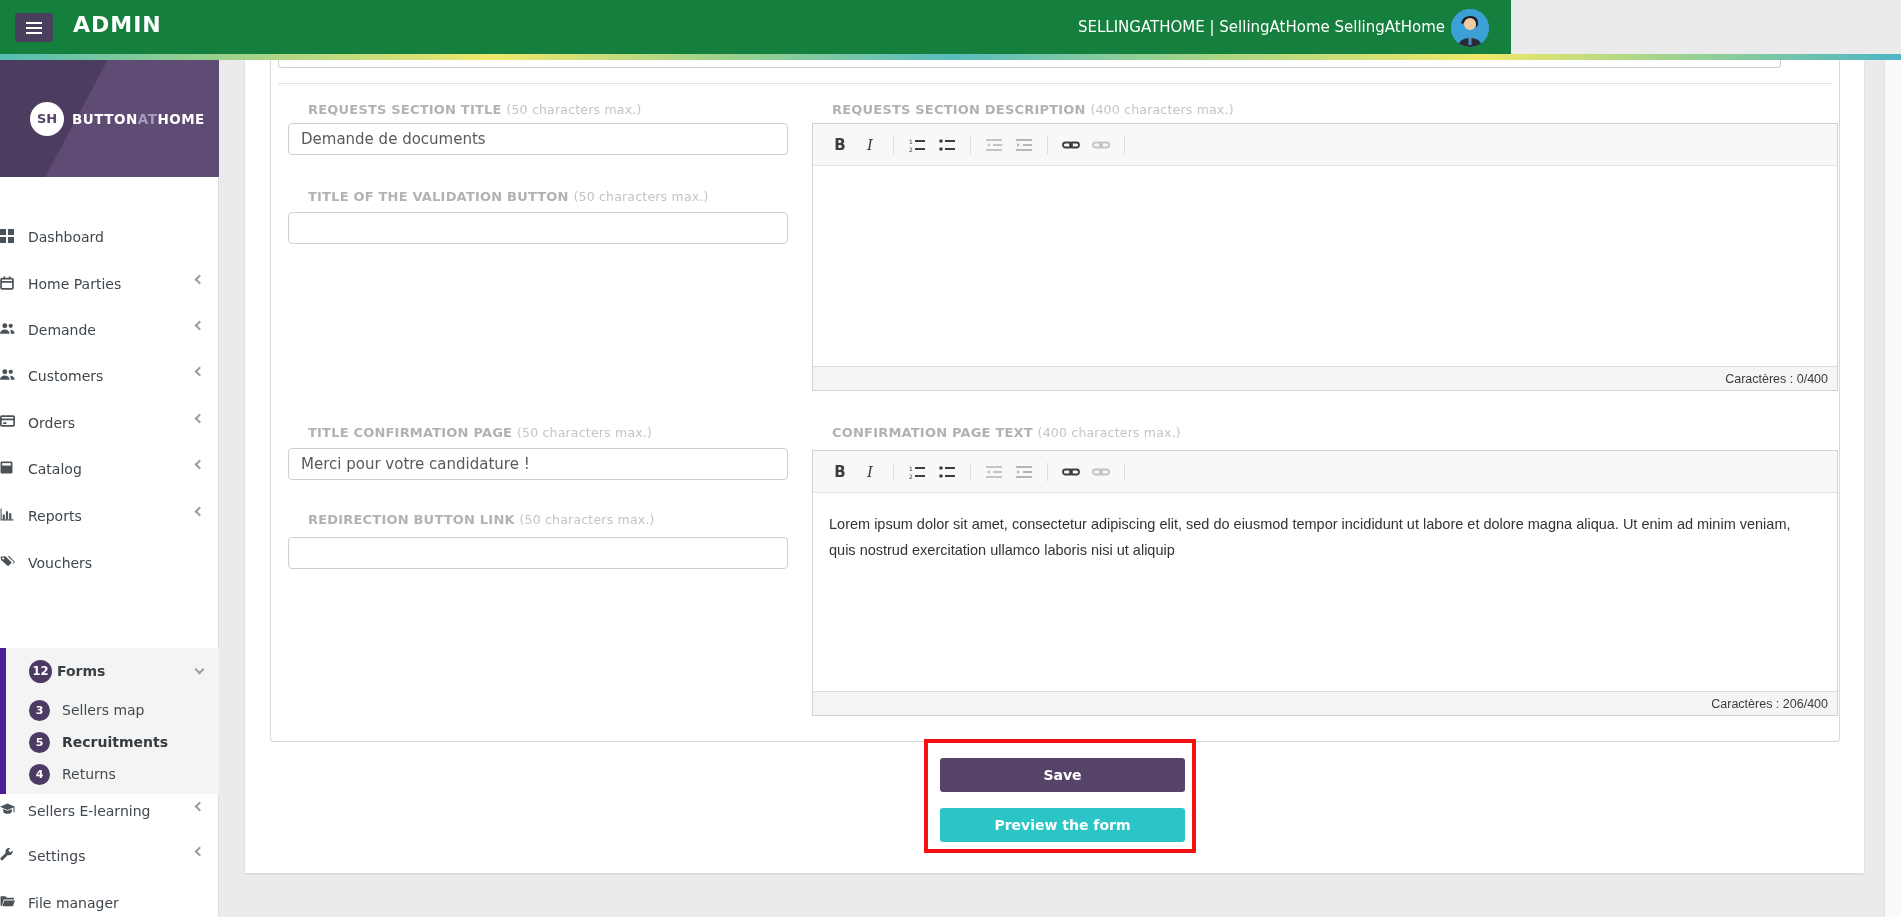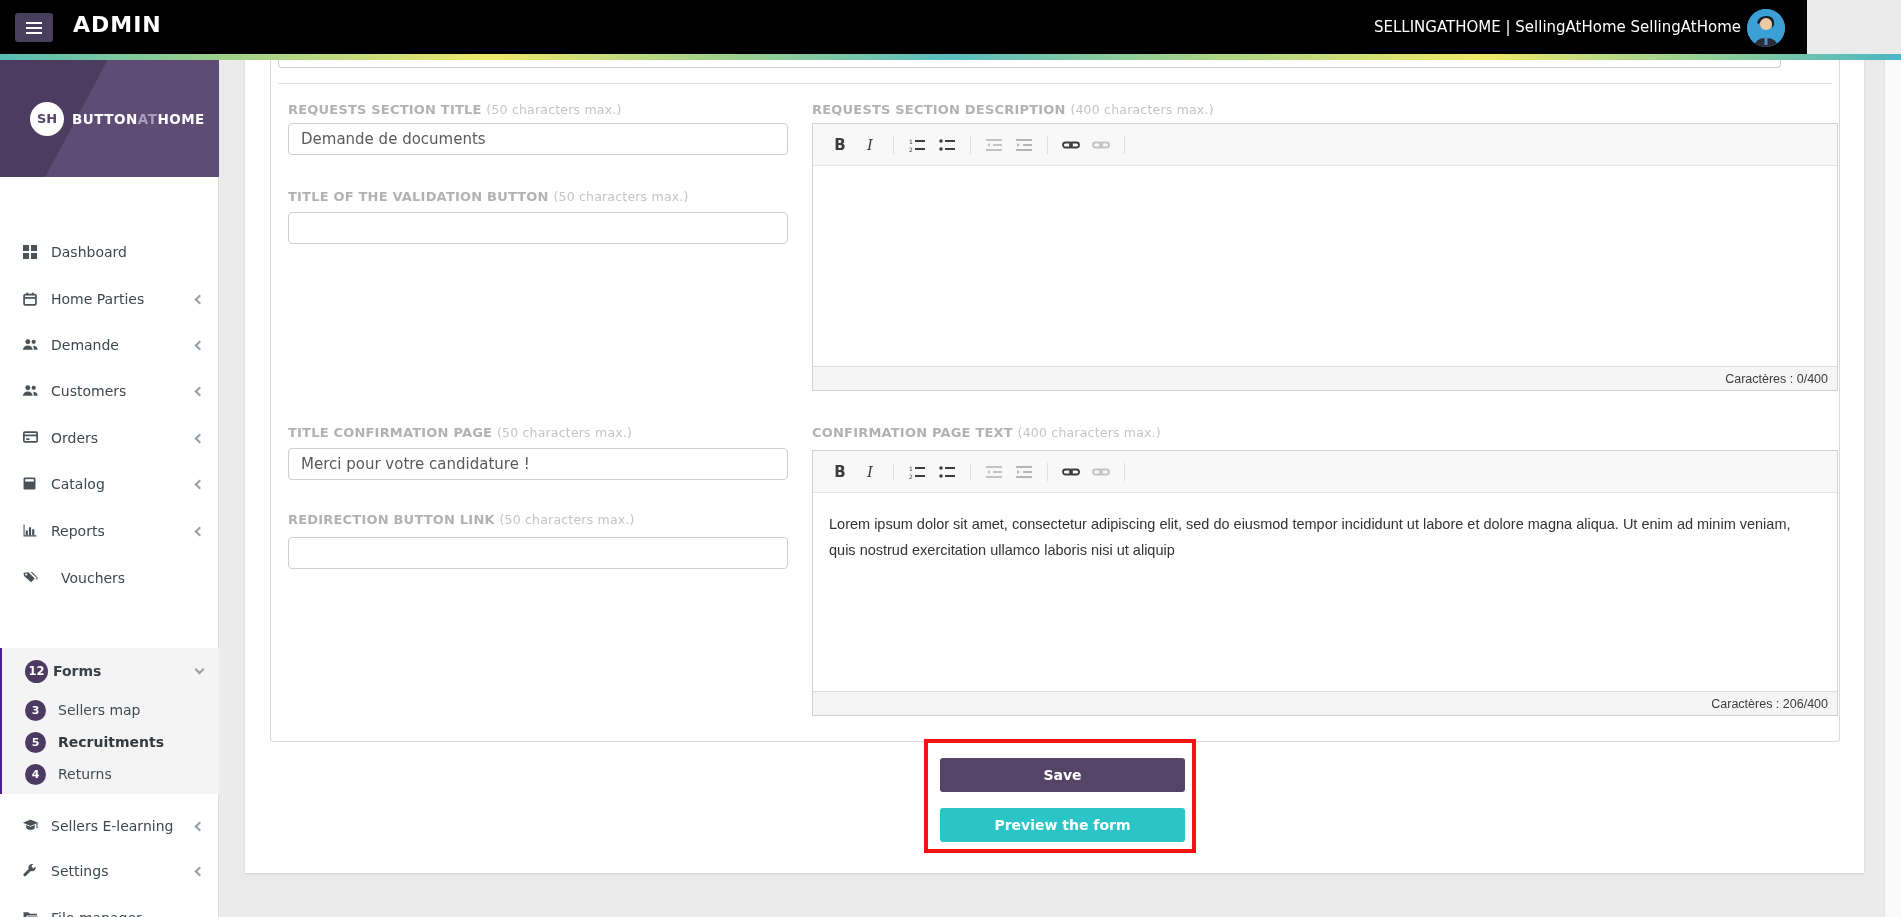--- a/index.html
+++ b/index.html
@@ -1,22 +1,22 @@
 <!DOCTYPE html>
 <html><head>
 <meta charset="utf-8">
 <style>
   * { margin:0; padding:0; box-sizing:border-box; }
   html,body { width:1901px; height:917px; overflow:hidden; background:#ebebeb;
               font-family:"DejaVu Sans", sans-serif; }
   #root { position:relative; width:1901px; height:917px; overflow:hidden; }
 
   
-  .topbar { position:absolute; left:0; top:0; width:1807px; height:54px;
-            background:#000000; z-index:40; }
+  .topbar { position:absolute; left:0; top:0; width:1511px; height:54px;
+            background:#15803d; z-index:40; }
   .hamburger { position:absolute; left:15px; top:13px; width:38px; height:29px;
                background:#473f5b; border-radius:3px; display:flex; flex-direction:column;
                justify-content:center; align-items:center; gap:3px; cursor:pointer; }
   .hamburger i { display:block; width:16px; height:2px; background:#fff; }
   .brand { position:absolute; left:73px; top:12px; color:#fff; font-size:22px;
            font-weight:700; letter-spacing:1px; }
   .userbox { position:absolute; right:66px; top:0; height:54px; display:flex;
              align-items:center; color:#fff; font-size:15px; }
   .avatar { position:absolute; right:22px; top:9px; width:38px; height:38px;
             border-radius:50%; background:#3ba0d6; overflow:hidden; }
@@ -32,31 +32,31 @@
   .side-head { position:absolute; left:0; top:6px; width:219px; height:117px;
                background:linear-gradient(118deg,#4c3c60 0%,#4c3c60 38%,#5e4c75 38.5%,#5e4c75 100%);
                display:flex; align-items:center; padding-left:30px; }
   .sh-circle { width:34px; height:34px; border-radius:50%; background:#fff; color:#554467;
                font-size:13px; font-weight:700; display:flex; align-items:center;
                justify-content:center; margin-right:8px; flex:0 0 auto; }
   .logo-text { color:#fff; font-size:13.5px; font-weight:700; letter-spacing:.5px; white-space:nowrap; }
   .logo-text .dim { color:#a99cba; }
 
   .menu-item { position:absolute; left:0; width:219px; height:46px; display:flex;
-               align-items:center; padding-left:23px; cursor:pointer; font-size:14px;
+               cursor:pointer; font-size:14px;
                color:#3f474e; background:transparent; }
   .menu-item .micon { width:15px; height:14px; margin-right:13px; flex:0 0 auto; display:block; }
   .menu-item .micon svg { display:block; }
   .chev { position:absolute; right:16px; width:7px; height:7px;
           border-left:2px solid #98a0a6; border-bottom:2px solid #98a0a6;
           transform:rotate(45deg); }
   .chev.down { transform:rotate(-45deg); margin-top:-3px; }
 
   .forms-group { position:absolute; left:0; top:594px; width:219px; height:146px;
-                 background:#f4f4f4; border-left:2px solid #4c1d95; }
+                 background:#f4f4f4; border-left:6px solid #4c1d95; }
   .forms-row { position:relative; height:46px; display:flex; align-items:center;
                padding-left:23px; cursor:pointer; font-size:14px; font-weight:700; color:#3a4147; }
   .badge { min-width:23px; height:23px; border-radius:50%; background:#4d3a63; color:#fff;
            font-size:11.5px; font-weight:700; display:flex; align-items:center;
            justify-content:center; margin-right:5px; }
   .sub-item { position:relative; height:32px; display:flex; align-items:center;
               padding-left:23px; cursor:pointer; font-size:14px; color:#434b51; }
   .sub-item .badge { width:21px; min-width:21px; height:21px; font-size:11px; margin-right:12px; }
   .sub-item.active { font-weight:700; color:#343b40; }
 
@@ -67,21 +67,21 @@
   .card { position:absolute; left:245px; top:60px; width:1619px; height:813px;
           background:#fff; box-shadow:0 1px 2px rgba(0,0,0,.12); }
   .panel { position:absolute; left:270px; top:60px; width:1570px; height:682px;
            border:1px solid #d9d9d9; border-top:none; border-radius:0 0 4px 4px; background:#fff; }
 
   .cut-input { position:absolute; left:278px; top:60px; width:1503px; height:8px;
                border:1px solid #cfcfcf; border-top:none; border-radius:0 0 4px 4px; background:#fff; }
   .top-hr { position:absolute; left:278px; top:83px; width:1554px; border-top:1px solid #e3e3e3; }
 
   .flabel { position:absolute; font-size:13px; font-weight:700; color:#b2b2b2;
-            letter-spacing:.2px; white-space:nowrap; }
+            letter-spacing:.2px; white-space:nowrap;margin-left:20px; }
   .flabel .hint { font-weight:400; font-size:12.5px; color:#c4c4c4; }
   .tinput { position:absolute; height:32px; border:1px solid #cfcfcf; border-radius:4px;
             background:#fff; font-family:"DejaVu Sans",sans-serif; font-size:15px;
             color:#5a5a5a; padding:0 12px; outline:none; }
 
   .editor { position:absolute; border:1px solid #d1d1d1; background:#fff; }
   .ed-toolbar { height:42px; background:#f8f8f8; border-bottom:1px solid #e3e3e3;
                 display:flex; align-items:center; padding-left:14px; gap:4px; }
   .tbtn { width:26px; height:26px; display:flex; align-items:center; justify-content:center;
           cursor:pointer; color:#3d3d3d; border-radius:2px; }
@@ -362,21 +362,21 @@
           <svg width="14" height="13" viewBox="0 0 13 12" fill="#4a5258">
             <rect x="2.5" y="6" width="2" height="4.5"></rect>
             <rect x="5.5" y="3" width="2" height="7.5"></rect>
             <rect x="8.5" y="4.8" width="2" height="5.7"></rect>
             <path d="M0.5 0.5 v11 h12 v-1 h-11 v-10z"></path>
           </svg>
         </span>
       <span>Reports</span>
       <span class="chev"></span>
     </div>
-    <div class="menu-item" style="top:501px;gap:10px;">
+    <div class="menu-item" style="top:501px;">
       <span class="micon">
           <svg width="15" height="13" viewBox="0 0 14 12" fill="#4a5258">
             <path d="M0.5 1.5 L5 1 L11 7 L7.5 10.5 L1 4.5 Z"></path>
             <circle cx="3" cy="3.2" r="1" fill="#fff"></circle>
             <path d="M7 1 L8.5 0.9 L14 6.4 L12.3 8.1 L11.8 7.6 L13 6.4 L7.6 1.6Z"></path>
           </svg>
         </span>
       <span>Vouchers</span>
     </div>
 

